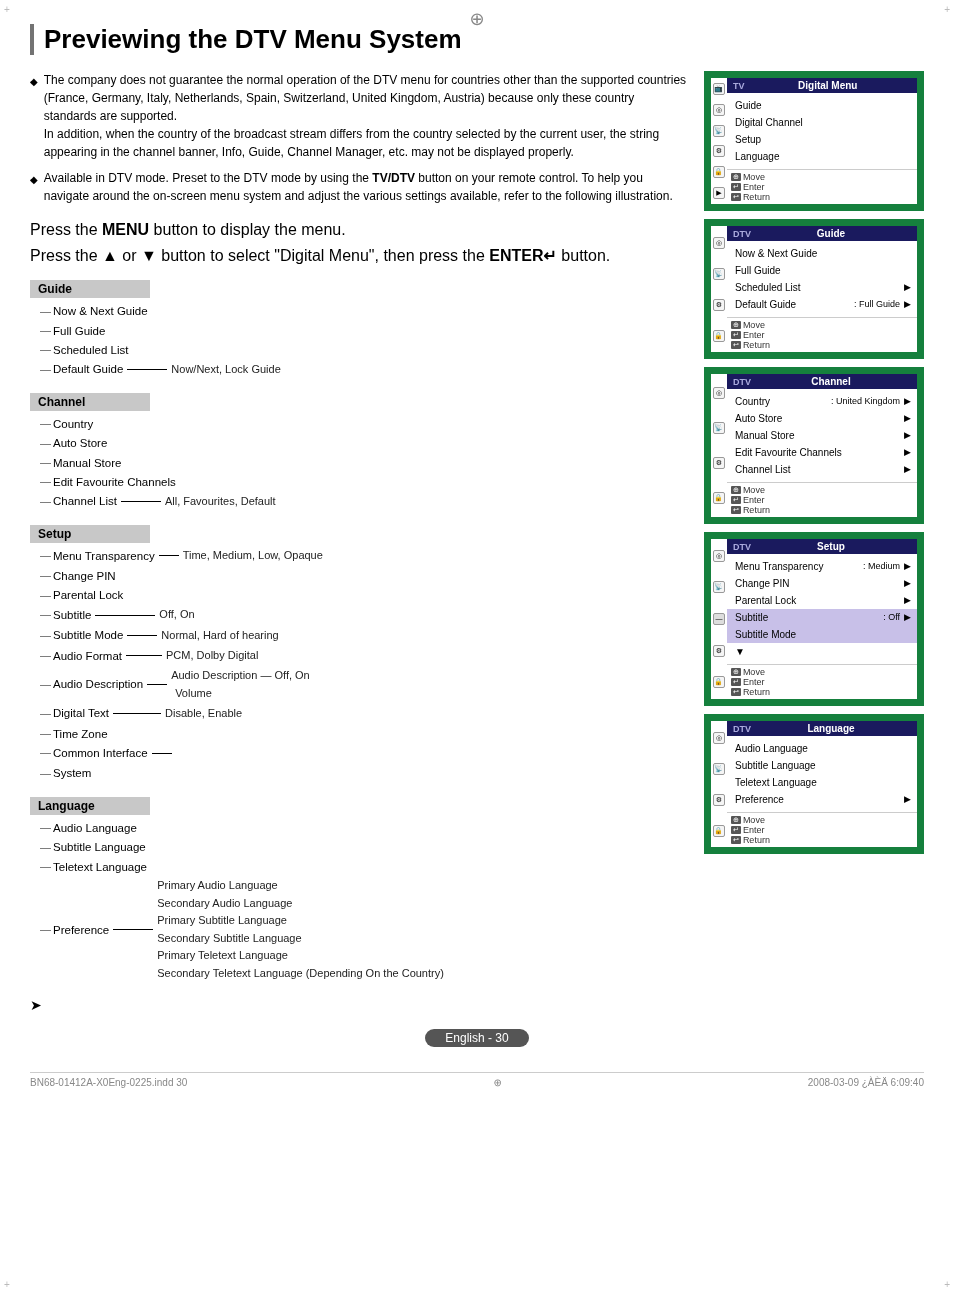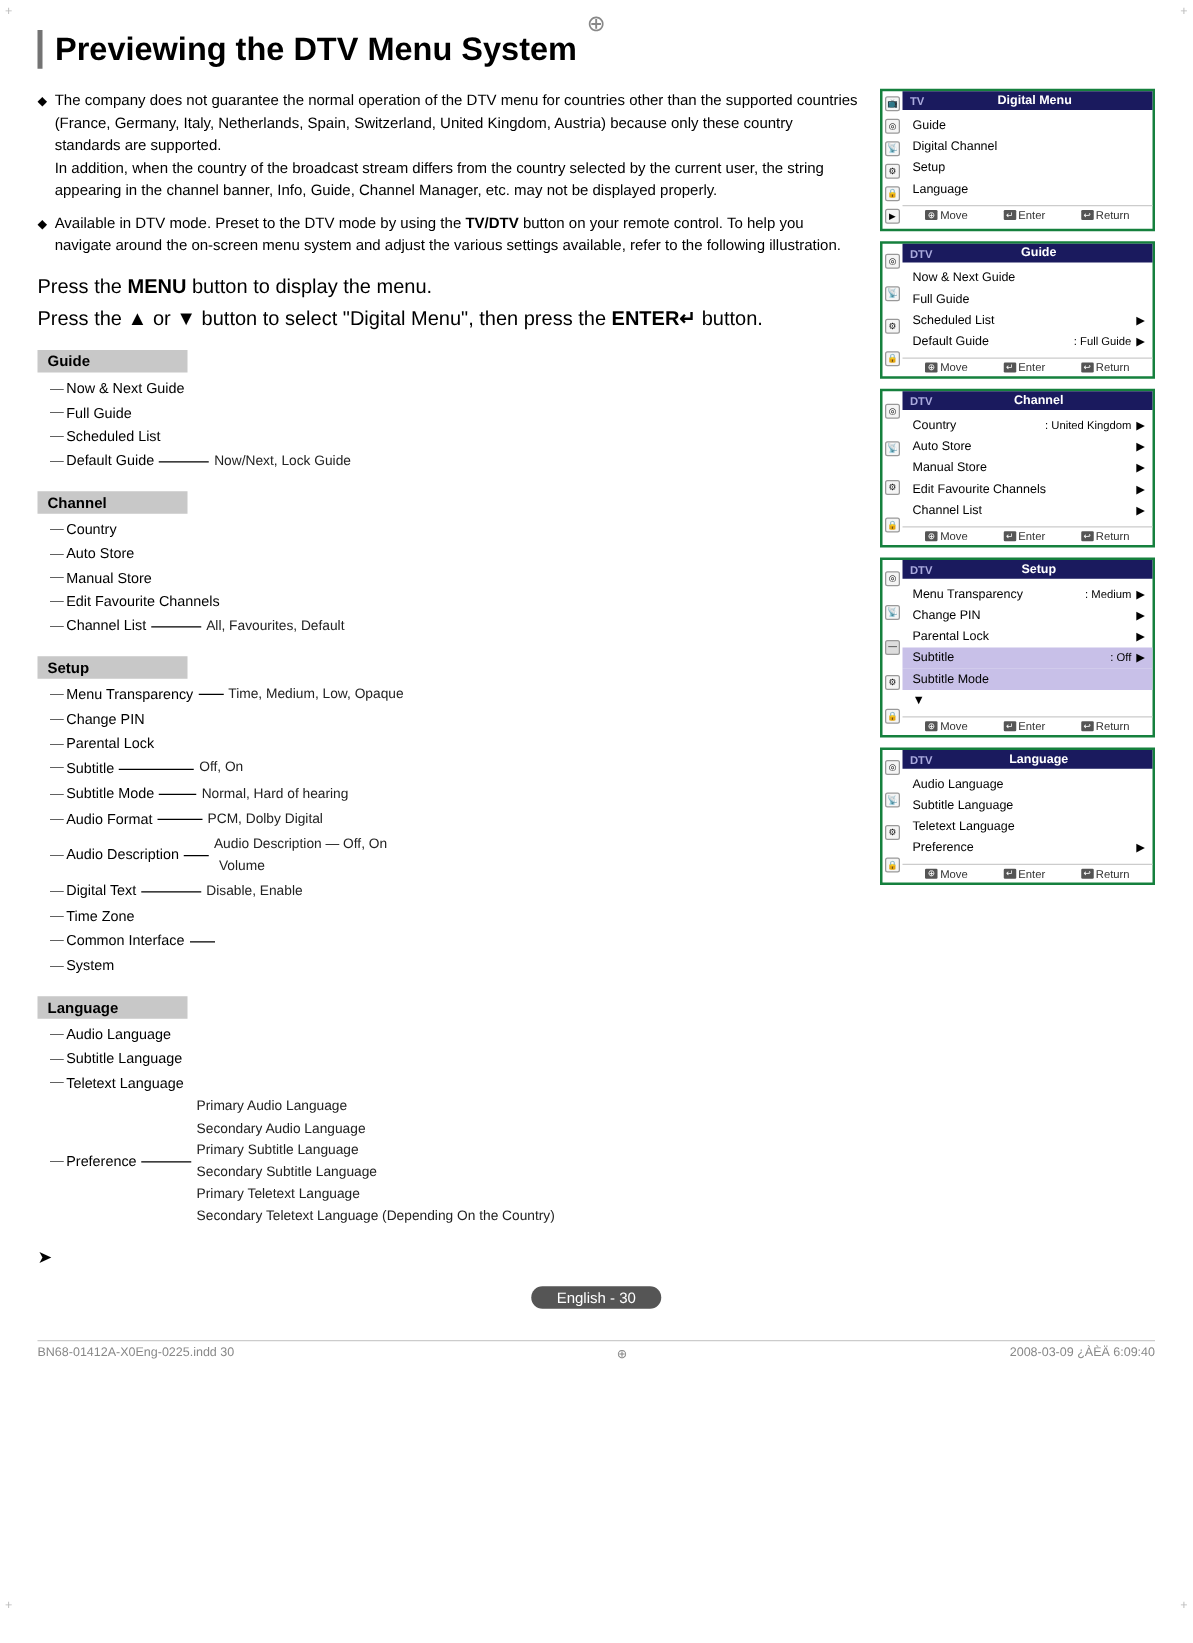--- a/index.html
+++ b/index.html
@@ -122,21 +122,21 @@
       color: #222;
       white-space: nowrap;
     }
 
     .menu-item-row.has-desc {
       margin-bottom: 2px;
     }
 
     
     .tv-panel {
-      border: 2px solid #15803d;
+      border: 7px solid #15803d;
       margin-bottom: 8px;
       font-size: 10px;
       background: #fff;
     }
 
     .tv-panel-header {
       display: flex;
       justify-content: space-between;
       align-items: center;
       background: #1a1a5e;
@@ -172,20 +172,21 @@
       font-size: 9px;
     }
 
     .tv-panel-footer {
       border-top: 1px solid #ccc;
       display: flex;
       justify-content: space-around;
       padding: 2px 4px;
       font-size: 9px;
       color: #333;
+      flex-direction: column;
     }
 
     .tv-panel-footer span {
       display: flex;
       align-items: center;
       gap: 2px;
     }
 
     .icon-box {
       display: inline-block;

